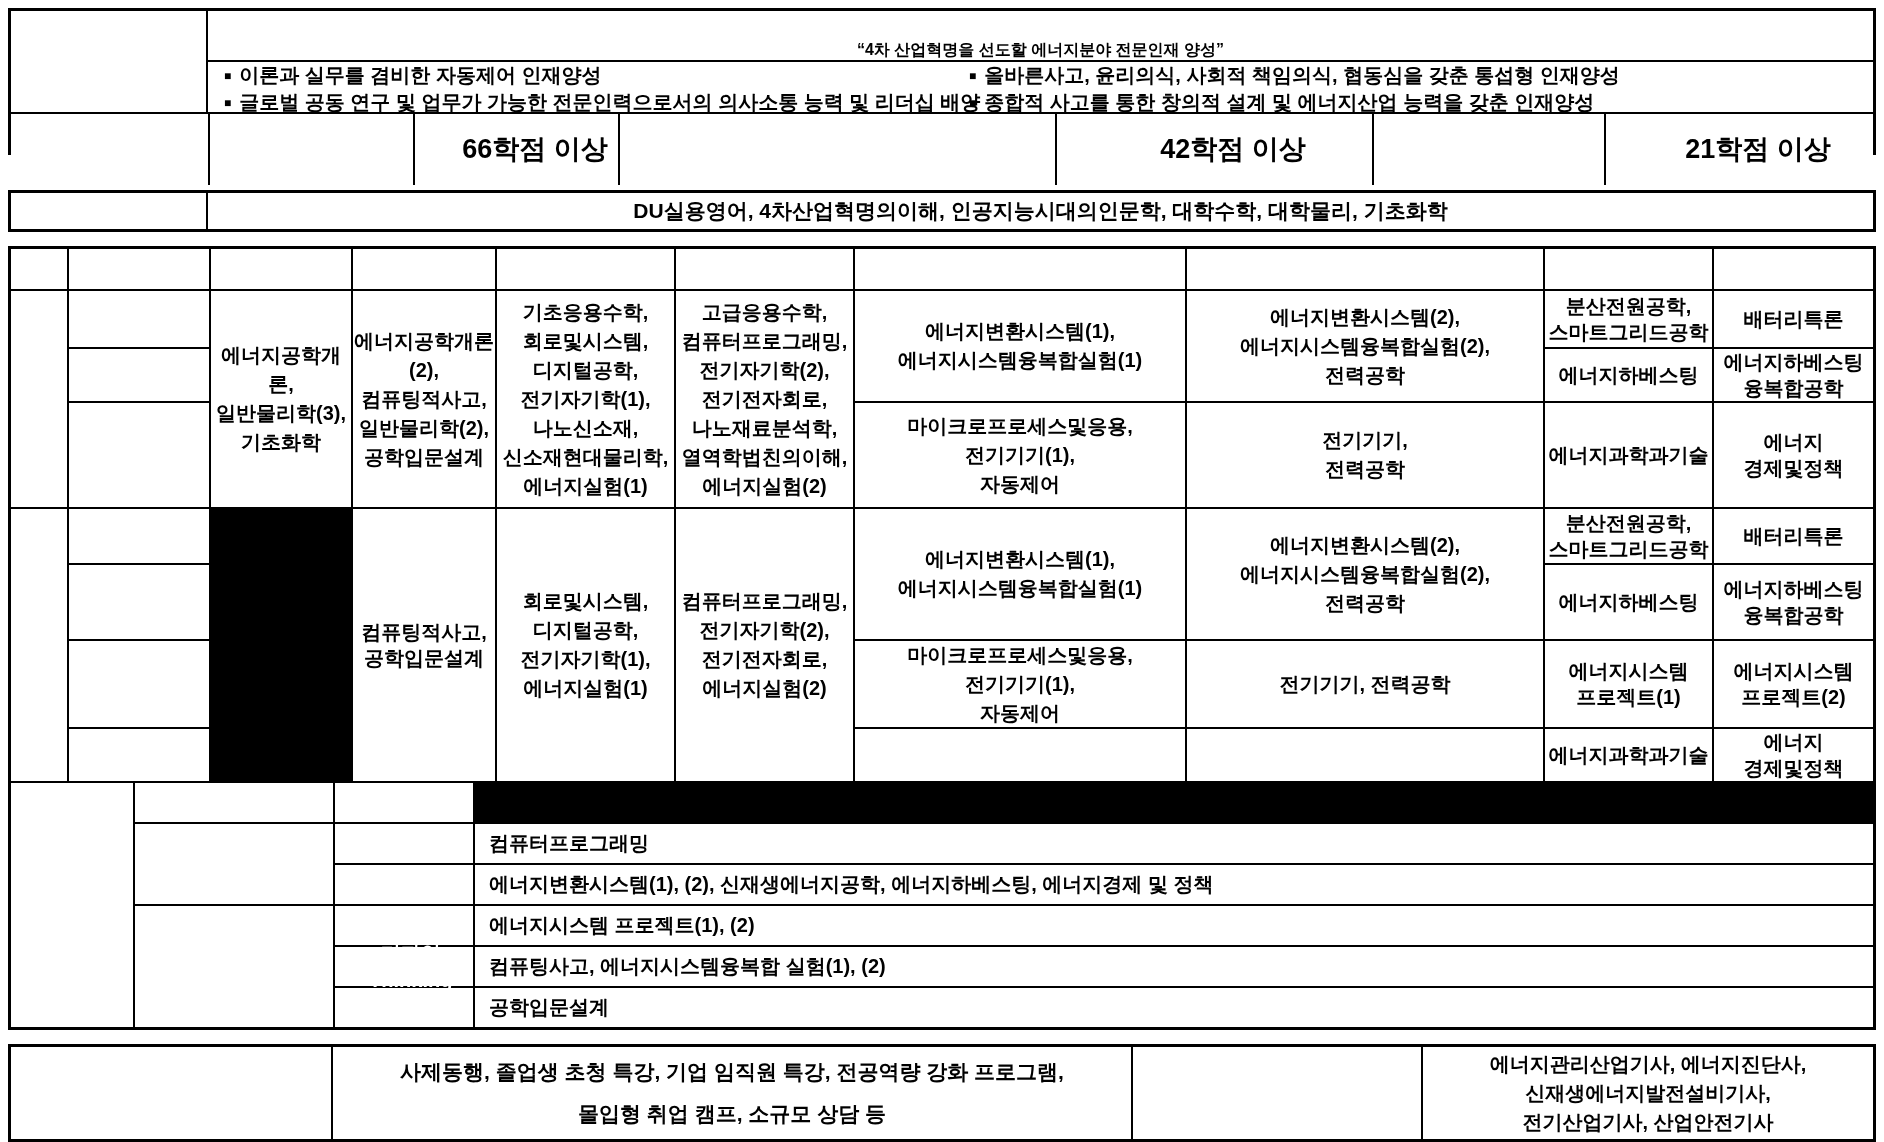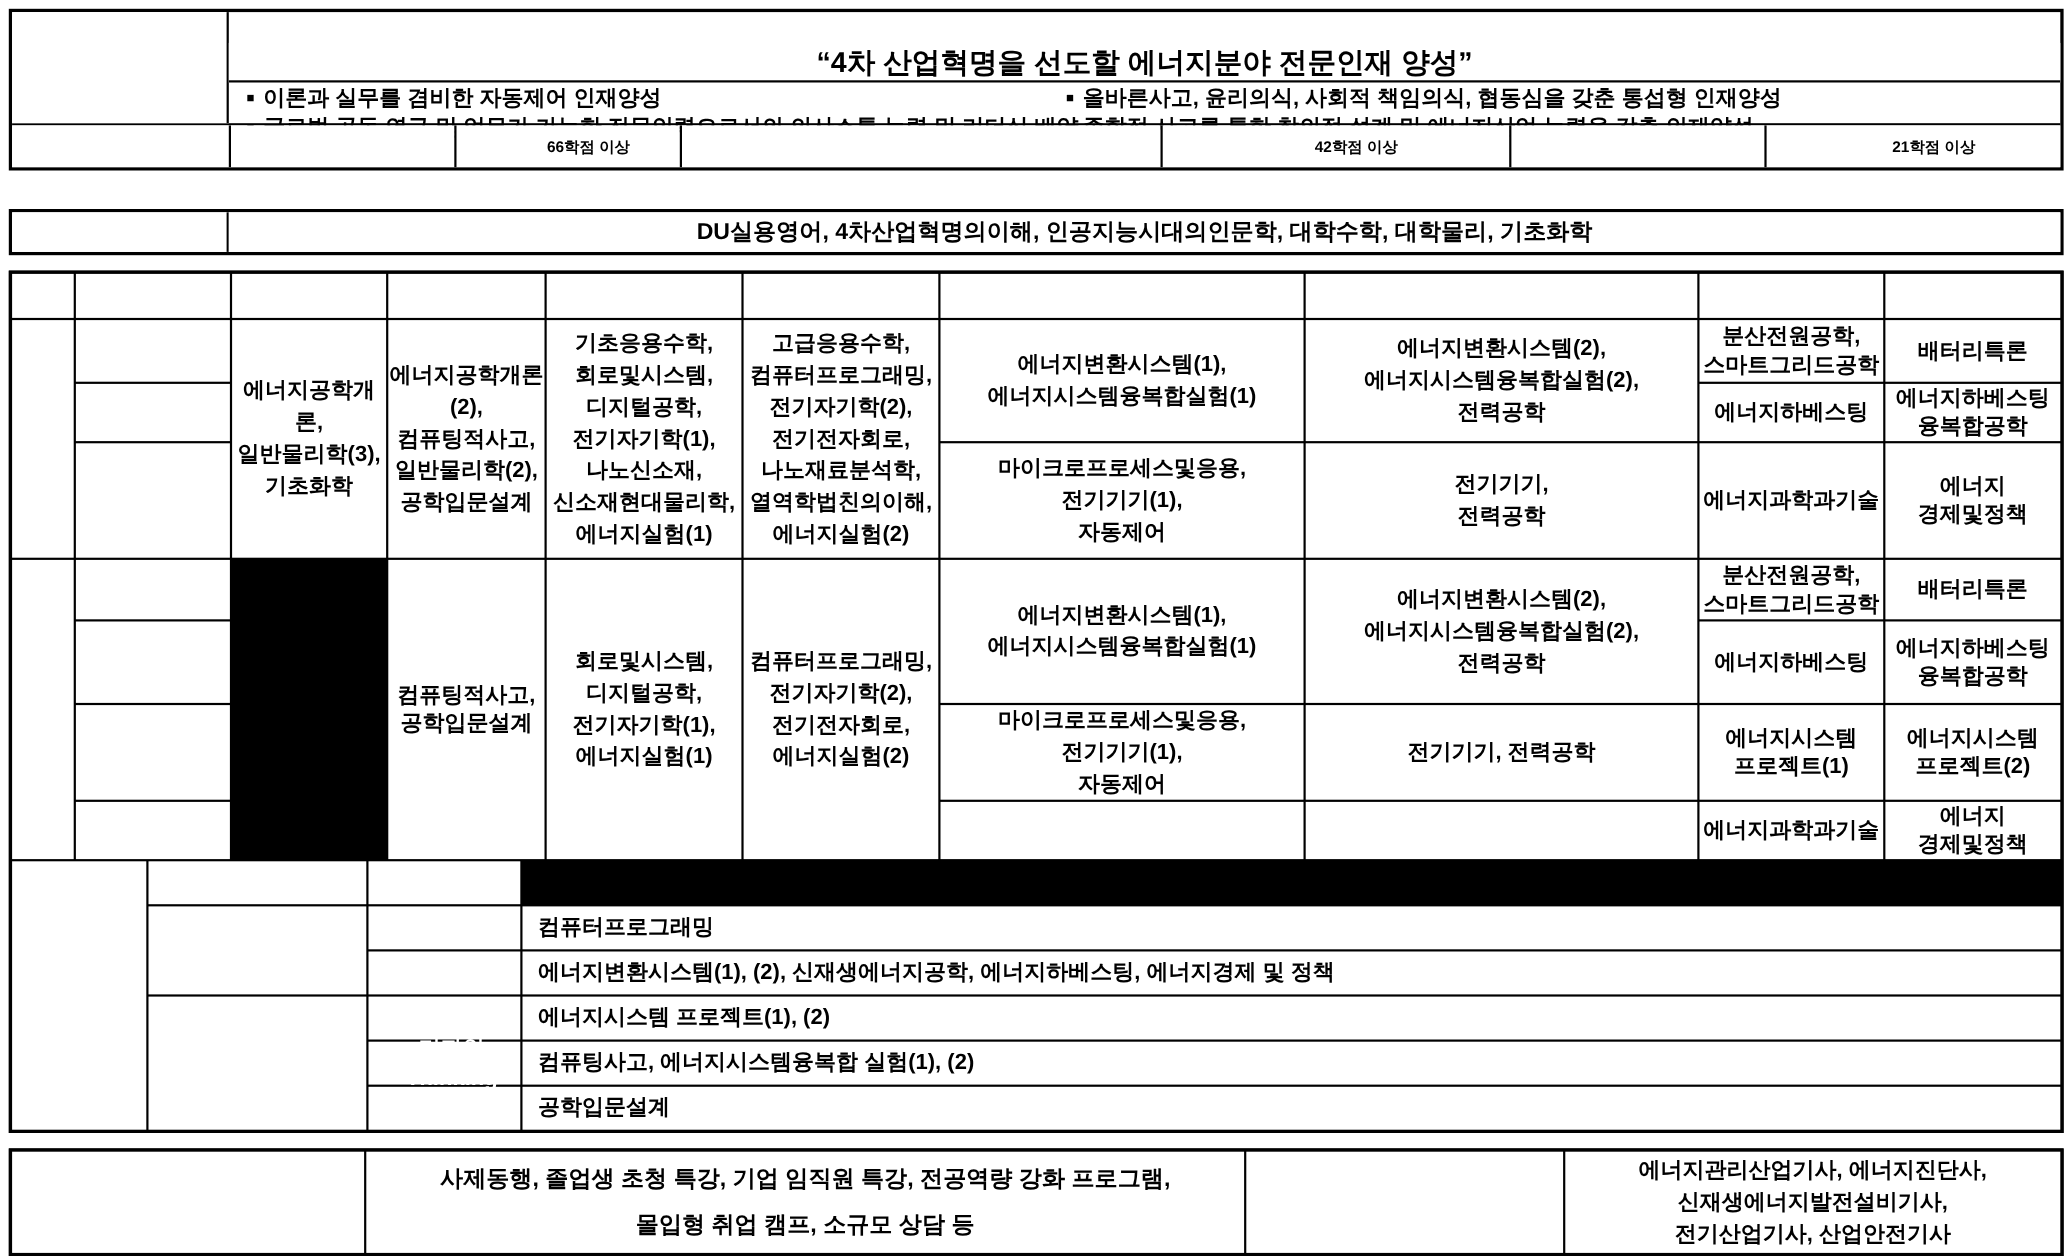--- a/index.html
+++ b/index.html
@@ -18,27 +18,27 @@
   .nowrap { white-space:nowrap; }
   .left { justify-content:flex-start; text-align:left; padding:0 14px; }
   .cat { line-height:2.3; font-size:21px; }
   .dense { line-height:1.45; }
 
   
   .blkA { margin-bottom:35px; }
   .goal-top { display:flex; height:101px; }
   .goal-label { width:197px; border-right:2px solid #000; font-size:21px; }
   .goal-right { flex:1; display:flex; flex-direction:column; }
-  .goal-quote { height:51px; border-bottom:2px solid #000; font-size:26px;margin-top:28px; }
+  .goal-quote { height:51px; border-bottom:2px solid #000; font-size:16px;margin-top:28px; }
   .goal-bullets { flex:1; display:grid; grid-template-columns:745px 1fr; }
   .bullet-item { display:flex; align-items:center; padding-left:16px; font-size:20px; }
   .sq { font-size:12px; margin-right:8px; }
   .credits { display:grid; border-top:2px solid #000; height:38px;
              grid-template-columns:197px 205px 205px 437px 317px 232px 1fr; }
-  .credits > div { border-left:2px solid #000; font-size:14px;padding-left:37px; }
+  .credits > div { border-left:2px solid #000; font-size:27px;padding-left:37px; }
   .credits > div:first-child { border-left:none; }
 
   
   .blkB { height:42px; display:flex; margin-bottom:14px; }
   .geLabel { width:197px; border-right:2px solid #000; font-size:21px; }
   .geContent { flex:1; font-size:21px; }
 
   
   .blkC { background:#000; margin-bottom:14px; }
   .grid1 { display:grid; gap:2px; background:#000;

